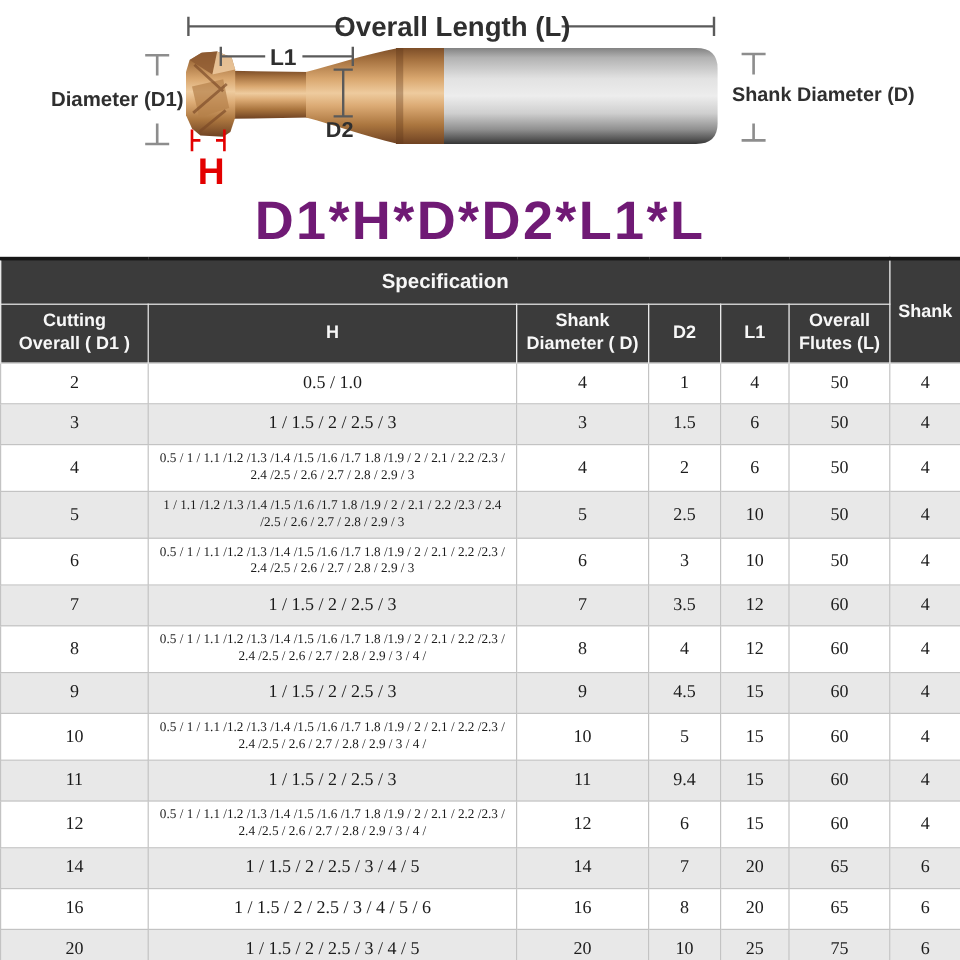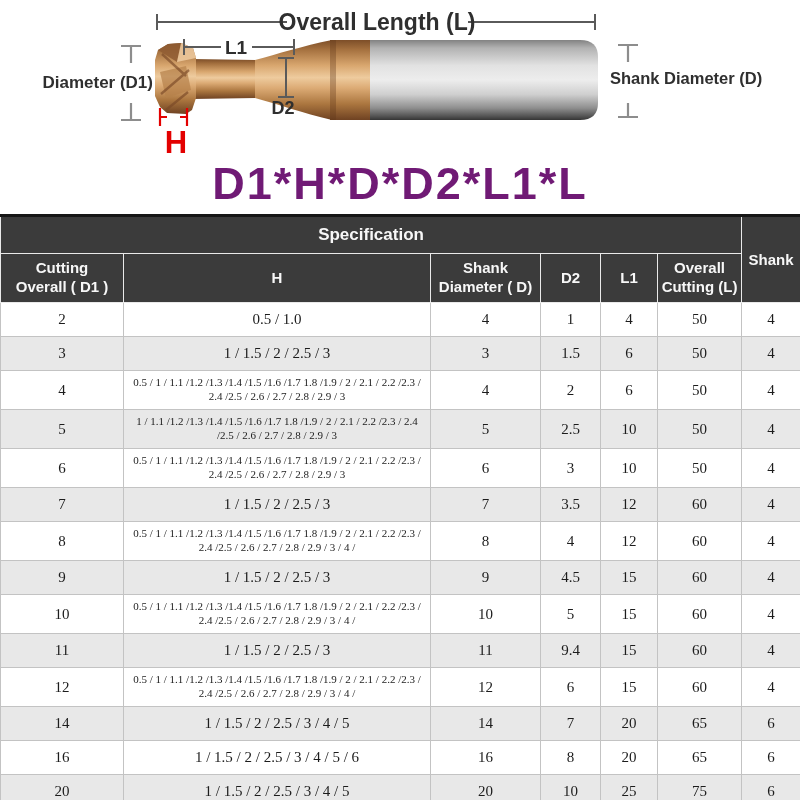--- a/index.html
+++ b/index.html
@@ -134,21 +134,21 @@
           <span>Diameter ( D)</span>
         </th>
         <th class="colhead">
           <span>D2</span>
         </th>
         <th class="colhead">
           <span>L1</span>
         </th>
         <th class="colhead">
           <span>Overall</span><br>
-          <span>Cutting (L)</span>
+          <span>Flutes (L)</span>
         </th>
       </tr>
     </thead>
     <tbody id="spec-body">
         <tr>
           <td>2</td>
           <td class="hcell">0.5 / 1.0</td>
           <td>4</td>
           <td>1</td>
           <td>4</td>

